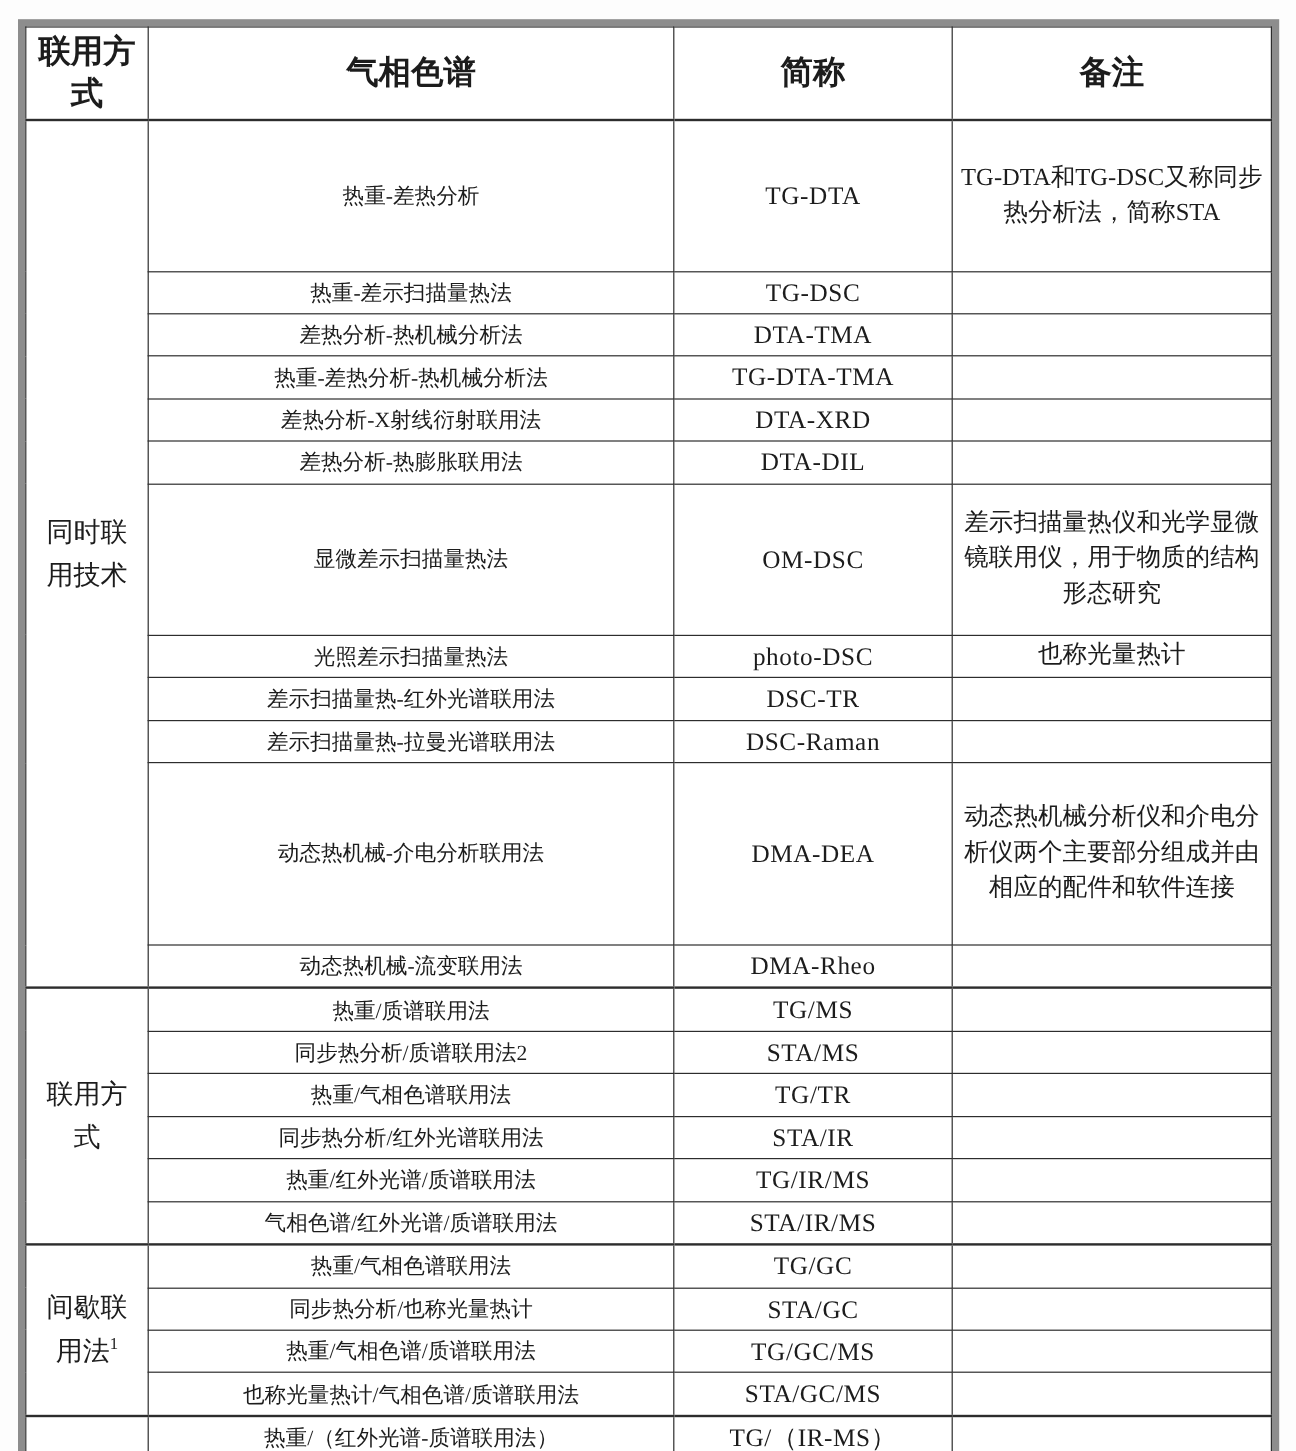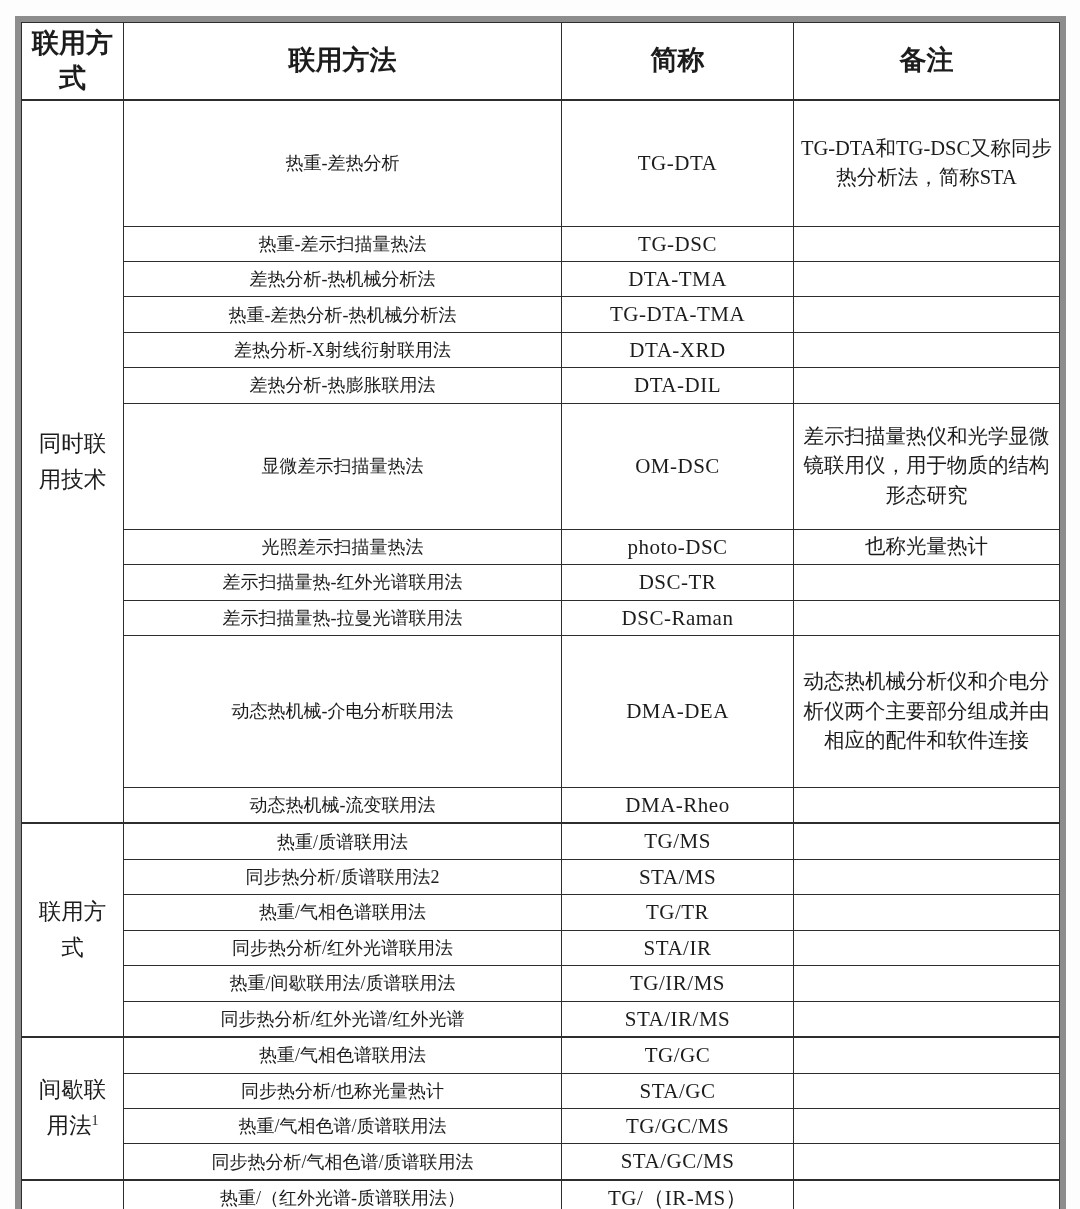--- a/index.html
+++ b/index.html
@@ -72,21 +72,21 @@
     <table>
       <colgroup>
         <col class="c1">
           <col class="c2">
           <col class="c3">
           <col class="c4">
       </colgroup>
       <thead>
         <tr>
           <th>联用方式</th>
-          <th>联用方法</th>
+          <th>气相色谱</th>
           <th>简称</th>
           <th>备注</th>
         </tr>
       </thead>
       <tbody>
           <tr class="r-huge group-start">
             <td rowspan="12" class="group-cell"><span>同时联用技术</span></td>
             <td class="method">热重-差热分析</td>
             <td class="abbr">TG-DTA</td>
             <td class="remark">TG-DTA和TG-DSC又称同步热分析法，简称STA</td>
@@ -161,47 +161,47 @@
             <td class="method">热重/气相色谱联用法</td>
             <td class="abbr">TG/TR</td>
             <td class="remark"></td>
           </tr>
           <tr>
             <td class="method">同步热分析/红外光谱联用法</td>
             <td class="abbr">STA/IR</td>
             <td class="remark"></td>
           </tr>
           <tr>
-            <td class="method">热重/间歇联用法/质谱联用法</td>
+            <td class="method">热重/红外光谱/质谱联用法</td>
             <td class="abbr">TG/IR/MS</td>
             <td class="remark"></td>
           </tr>
           <tr>
-            <td class="method">同步热分析/红外光谱/红外光谱</td>
+            <td class="method">气相色谱/红外光谱/质谱联用法</td>
             <td class="abbr">STA/IR/MS</td>
             <td class="remark"></td>
           </tr>
           <tr class="group-start">
             <td rowspan="4" class="group-cell"><span>间歇联用法</span><sup>1</sup></td>
             <td class="method">热重/气相色谱联用法</td>
             <td class="abbr">TG/GC</td>
             <td class="remark"></td>
           </tr>
           <tr>
             <td class="method">同步热分析/也称光量热计</td>
             <td class="abbr">STA/GC</td>
             <td class="remark"></td>
           </tr>
           <tr>
             <td class="method">热重/气相色谱/质谱联用法</td>
             <td class="abbr">TG/GC/MS</td>
             <td class="remark"></td>
           </tr>
           <tr>
-            <td class="method">同步热分析/气相色谱/质谱联用法</td>
+            <td class="method">也称光量热计/气相色谱/质谱联用法</td>
             <td class="abbr">STA/GC/MS</td>
             <td class="remark"></td>
           </tr>
           <tr class="group-start">
             <td rowspan="4" class="group-cell"></td>
             <td class="method">热重/（红外光谱-质谱联用法）</td>
             <td class="abbr">TG/（IR-MS）</td>
             <td class="remark"></td>
           </tr>
         </tbody>

